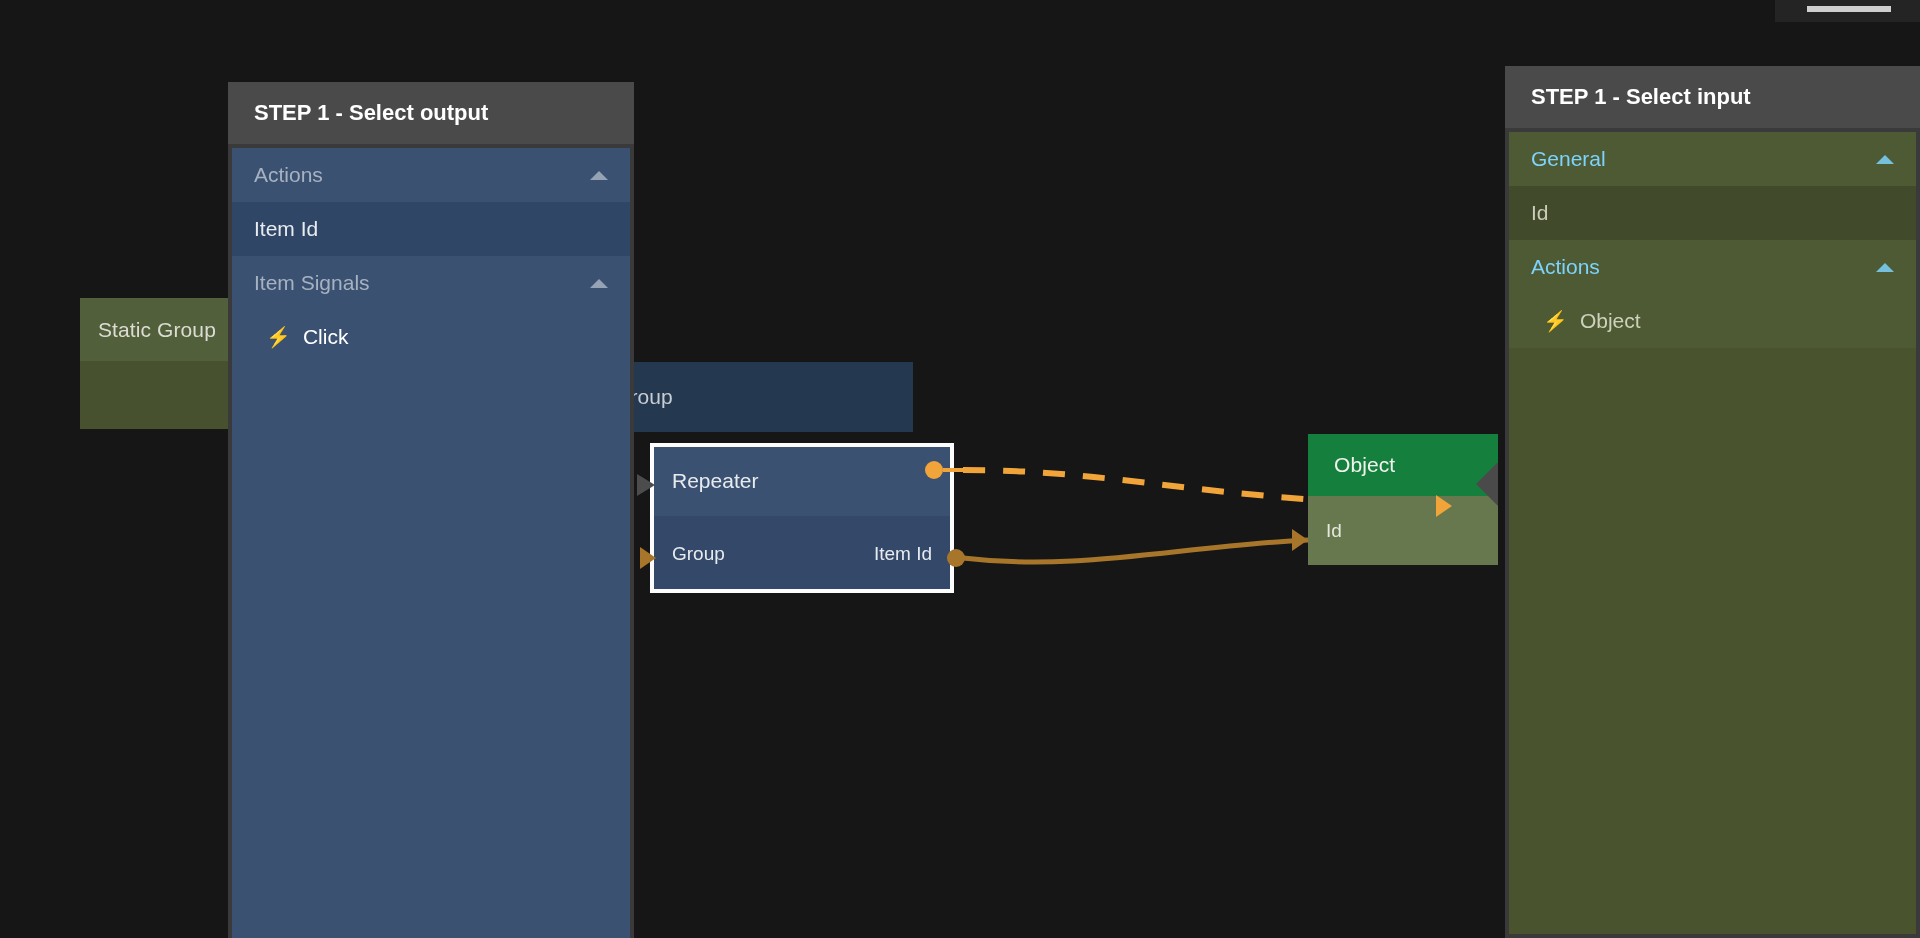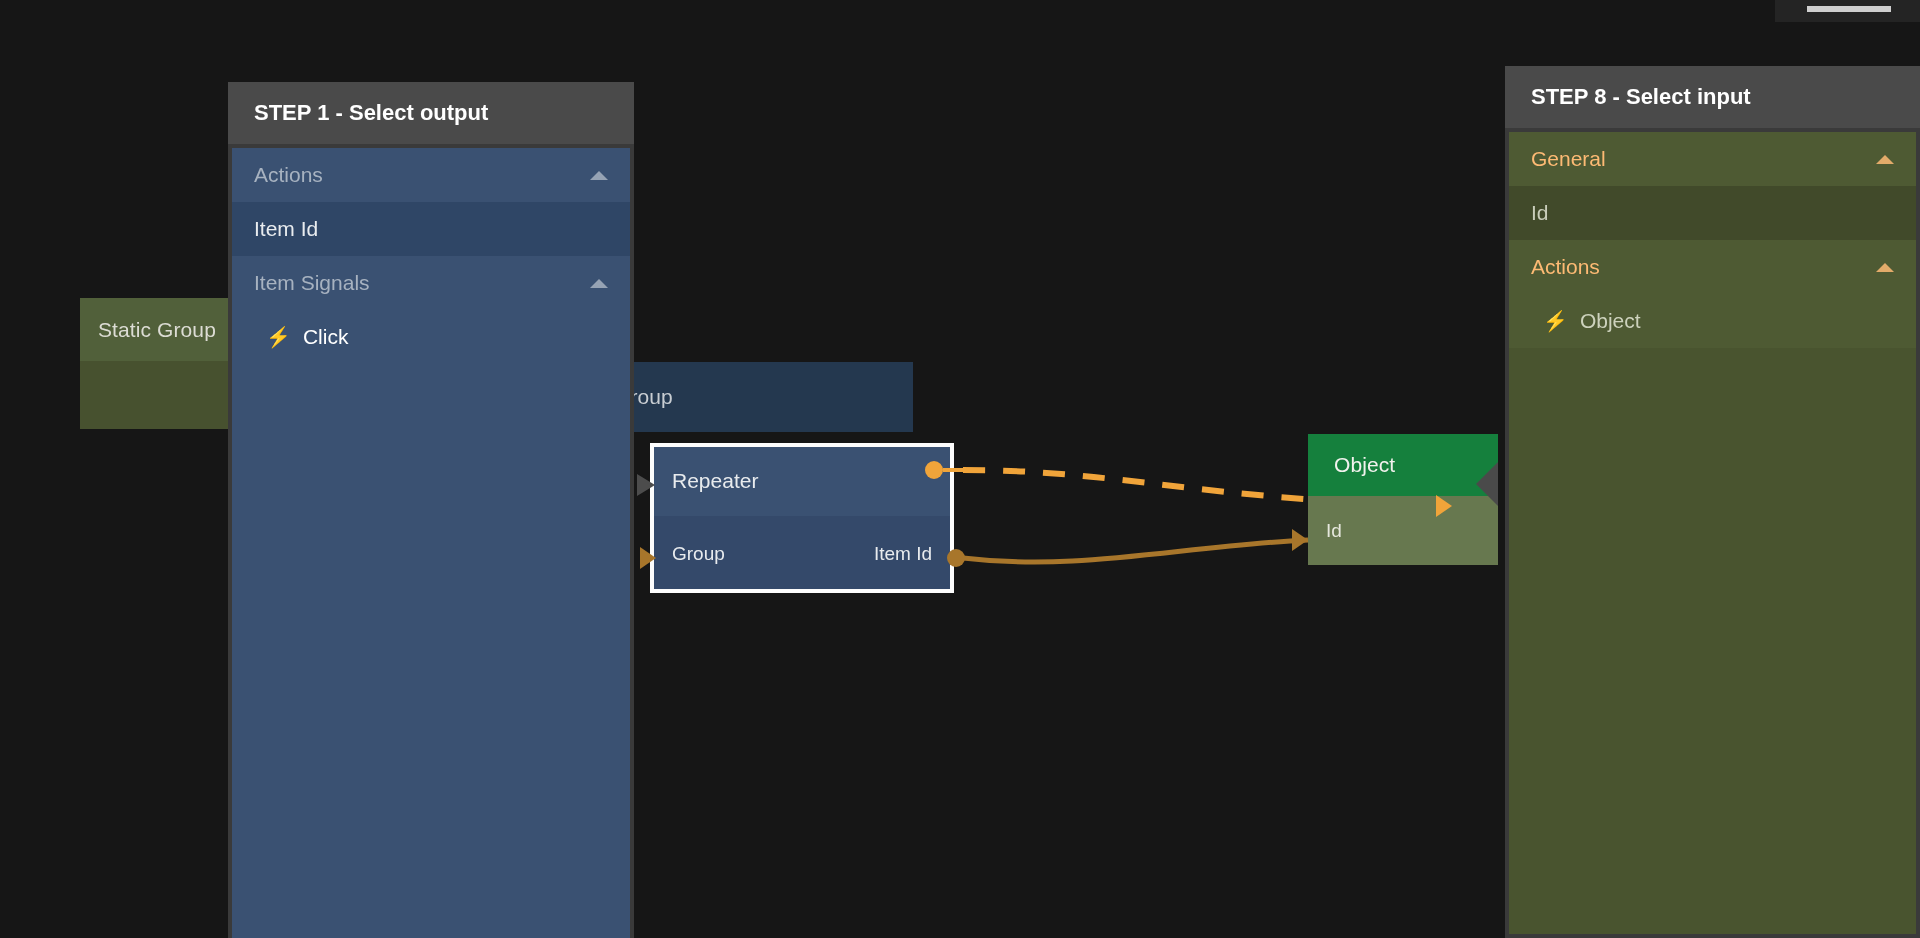--- a/index.html
+++ b/index.html
@@ -111,21 +111,21 @@
   #panel-step1 .panel-list { height: 100%; background: #3a5172; }
   #panel-step1 .row.group   { background: #3a5172; color: #a7b2c0; }
   #panel-step1 .row.leaf    { background: #2f4666; color: #e9ecef; }
   #panel-step1 .row.child   { background: #3a5172; color: #ffffff; padding-left: 34px; }
   #panel-step1 .row.child .bolt { color:#ffffff; }
 
   
   #panel-step2 { left: 1505px; top: 66px; width: 415px; }
   #panel-step2 .panel-list-wrap { height: 810px; }
   #panel-step2 .panel-list { height: 100%; background: #49542f; }
-  #panel-step2 .row.group { background: #4e5a33; color: #fdba74; text-align: center; }
+  #panel-step2 .row.group { background: #4e5a33; color: #7dd3fc; text-align: center; }
   #panel-step2 .row.leaf  { background: #414a2a; color: #c9cdba; }
   #panel-step2 .row.child { background: #4e5a33; color: #cdd2bd; padding-left: 34px; }
   #panel-step2 .row.child .bolt { color:#cdd2bd; }
 
   .caret {
     width: 0; height: 0;
     border-left: 9px solid transparent; border-right: 9px solid transparent;
     border-bottom: 9px solid currentColor; opacity: .85;
   }
 
@@ -219,21 +219,21 @@
             <span class="bolt">⚡</span>
             <span>Click</span>
           </span>
         </div>
 
       </div>
     </div>
   </div>
 
   <div class="panel" id="panel-step2">
-    <div class="panel-title">STEP 8 - Select input</div>
+    <div class="panel-title">STEP 1 - Select input</div>
     <div class="panel-list-wrap">
       <div class="panel-list">
 
         <div class="row group">
           <span class="left">
             <span>General</span>
           </span>
           <span class="caret"></span>
         </div>
 

